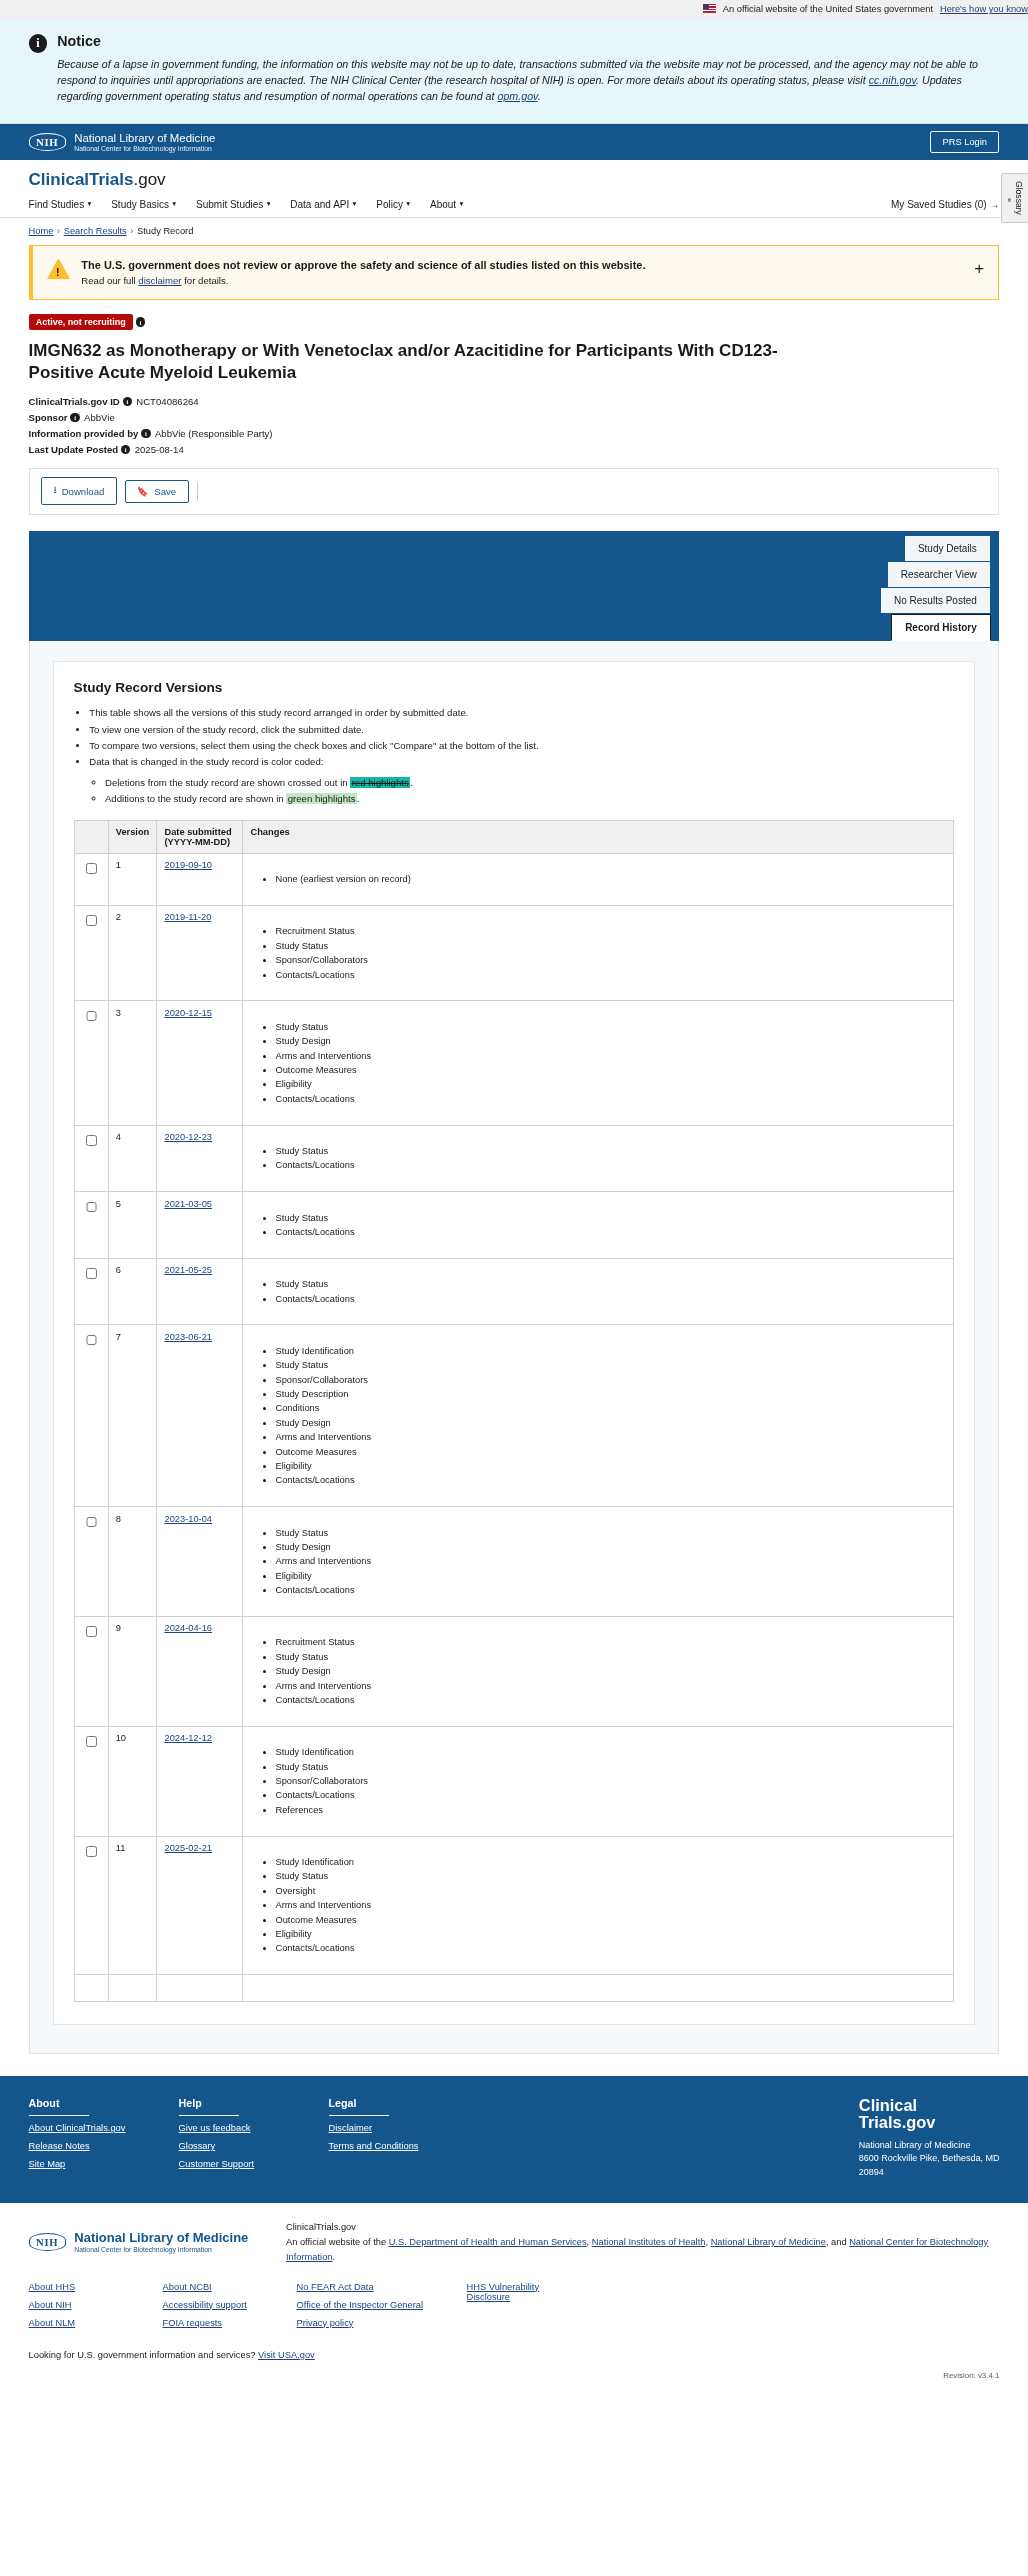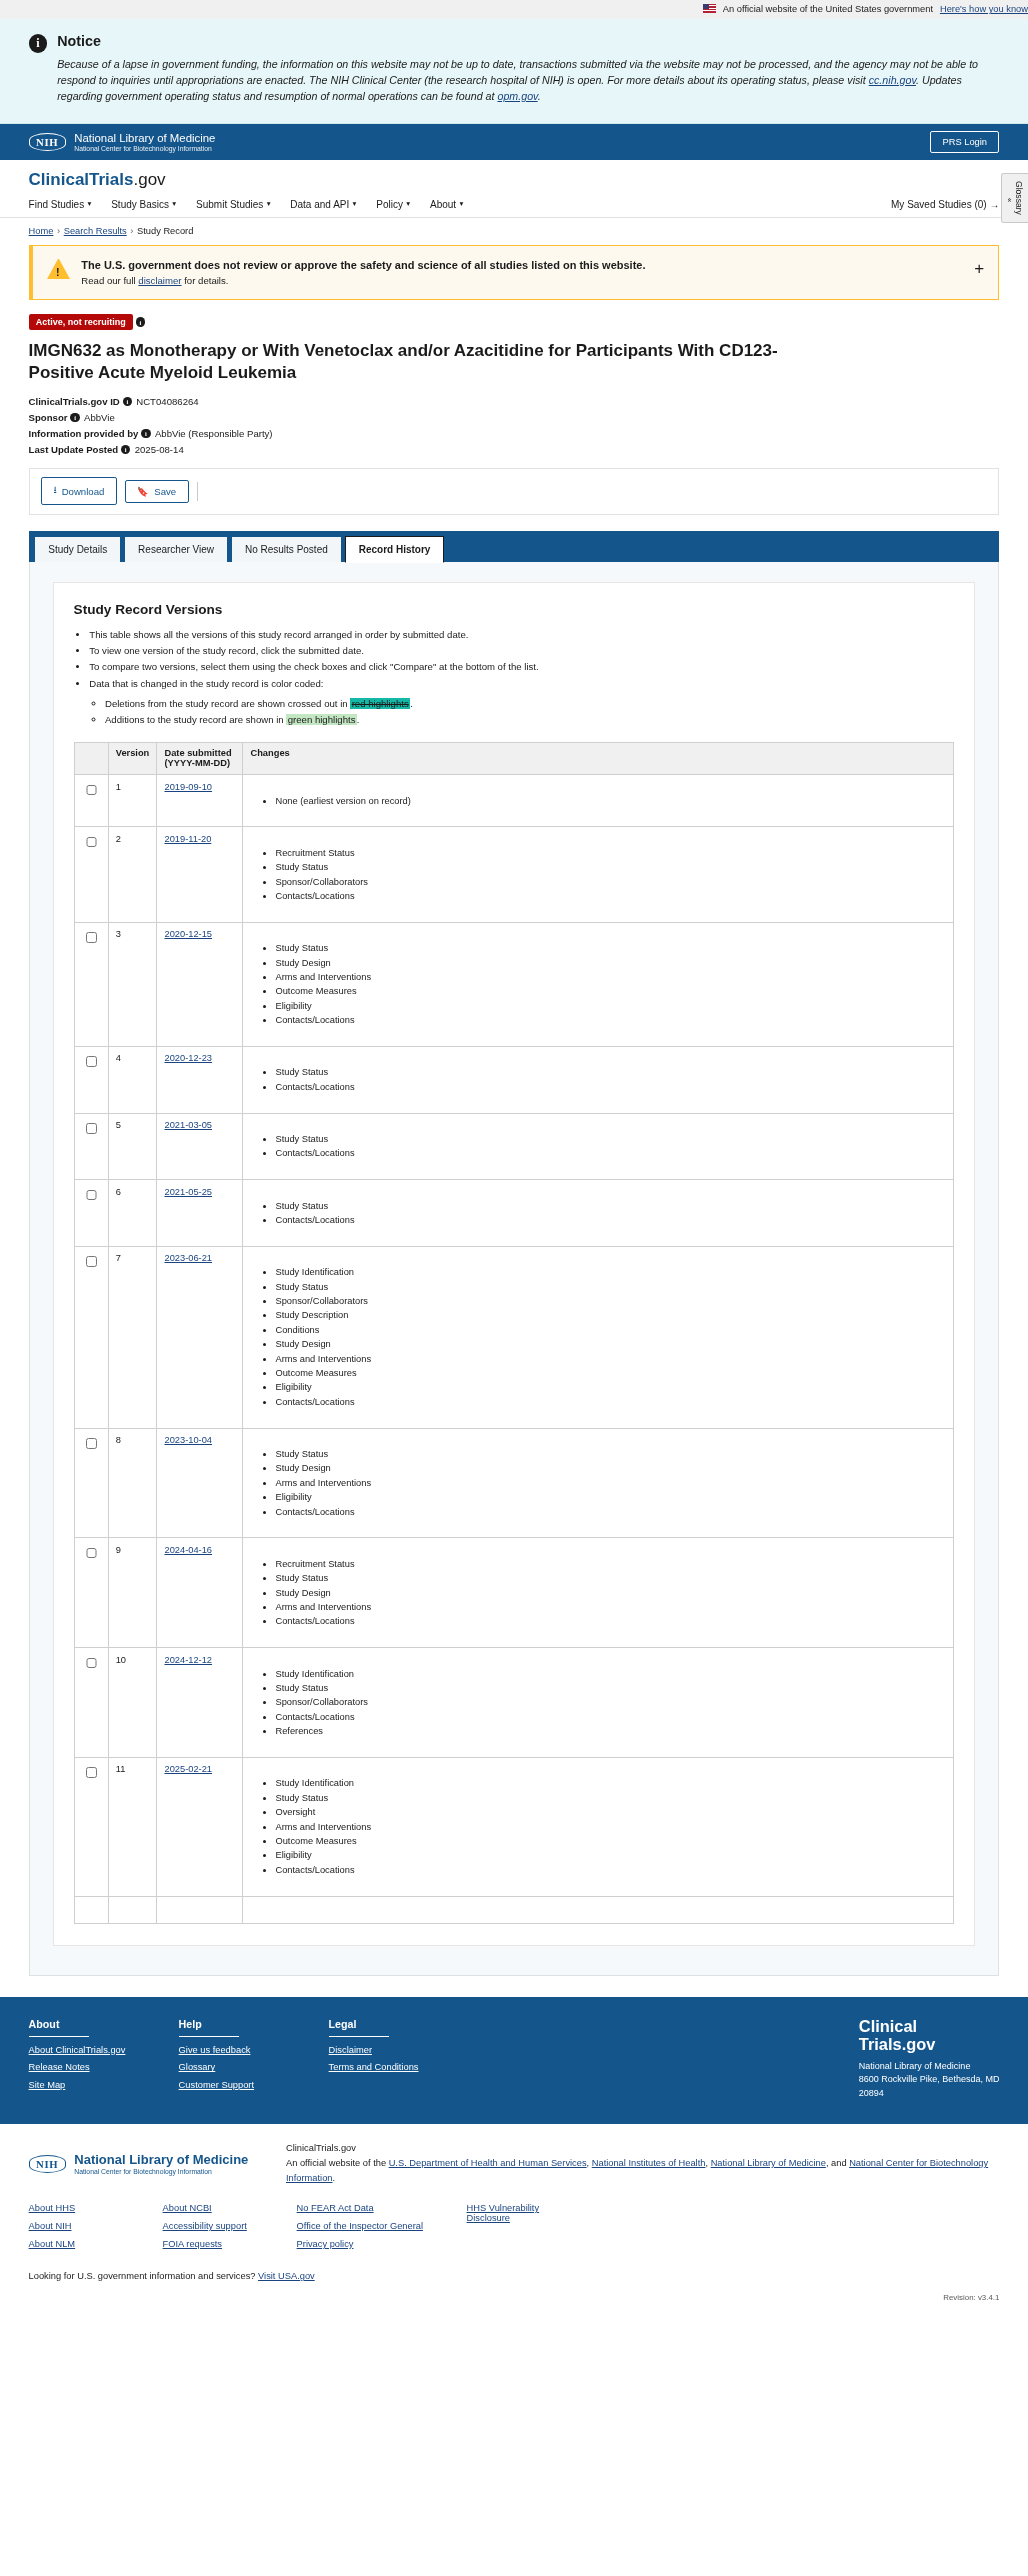--- a/index.html
+++ b/index.html
@@ -185,20 +185,21 @@
     cursor:pointer;
   }
   .divider-v { width:0.7px; height:18.6px; background:#c9c9c9; }
 
   .tabs {
     display:flex;
     background:#14568c;
     margin-top:15.7px;
     padding:4.3px 5.7px 0 5.7px;
     align-items:flex-end;
+    flex-direction:column;
   }
   .tab {
     background:#f2f6f9;
     color:#1b1b1b;
     font-size:10px;
     padding:7.1px 13px;
     margin-right:2.9px;
     border:0.7px solid #14568c;
     border-bottom:none;
     cursor:pointer;

